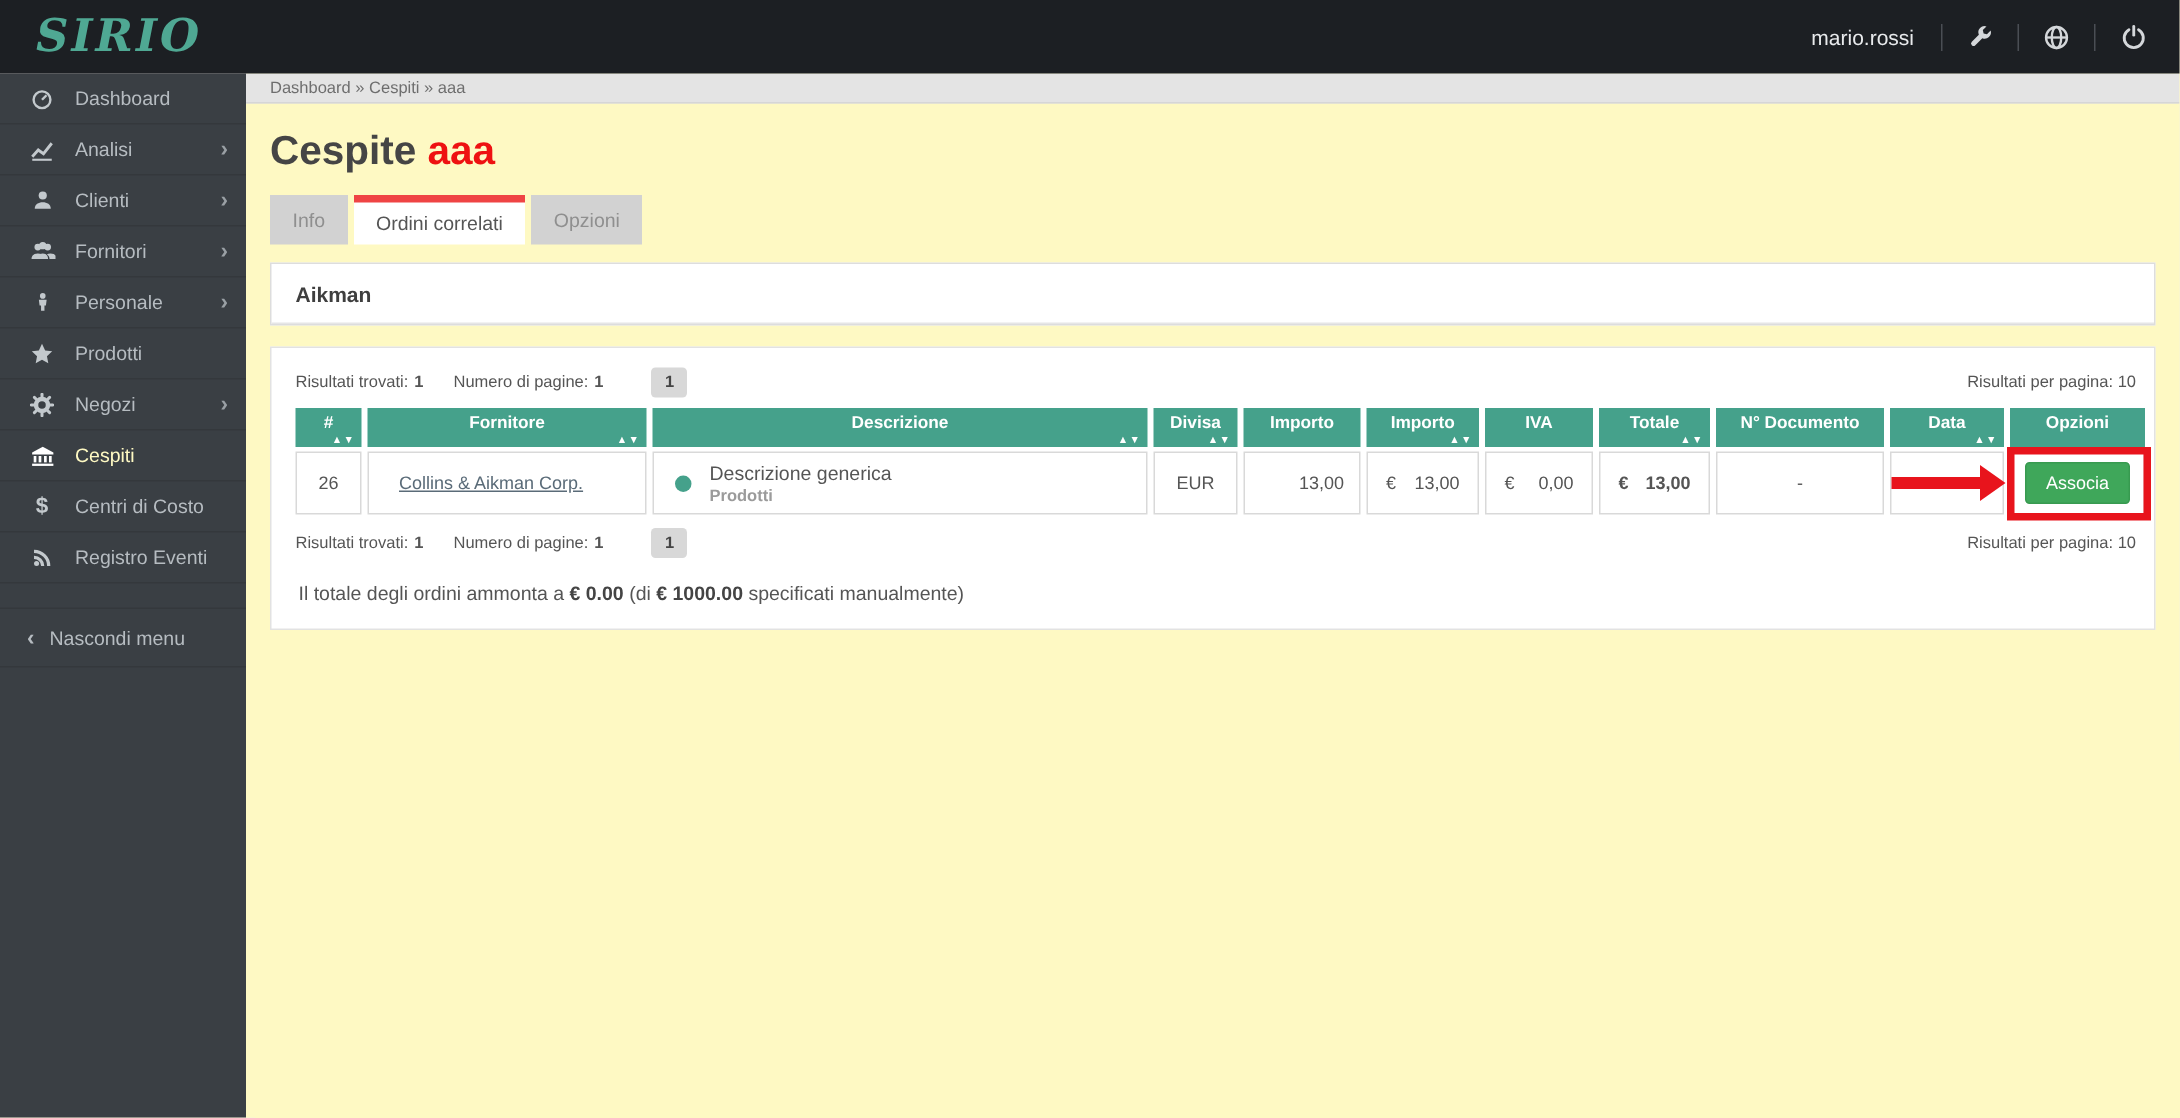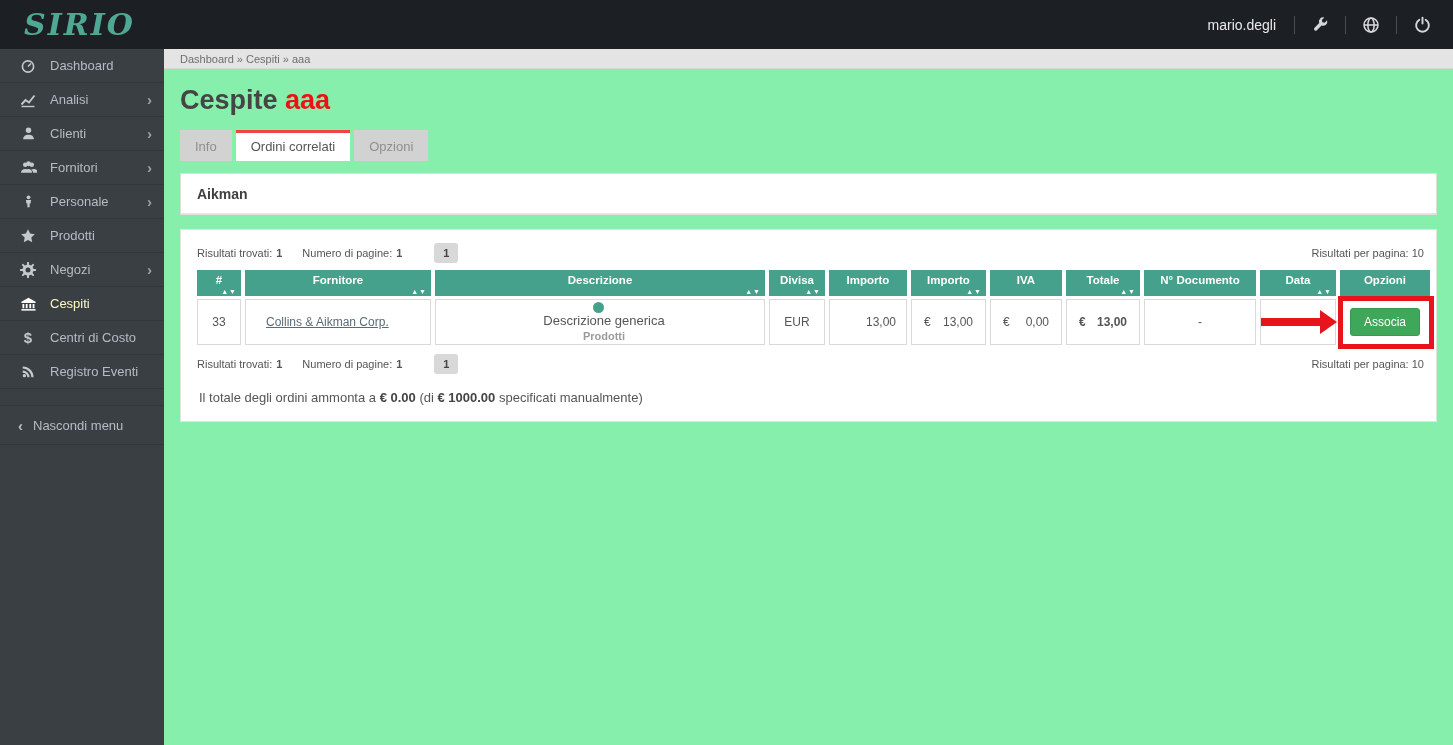--- a/index.html
+++ b/index.html
@@ -21,30 +21,30 @@
   .side-item { height:34px; display:flex; align-items:center; padding:0 12px 0 18px; color:#b6bcc1; font-size:13px; border-bottom:1px solid #34383c; cursor:pointer; }
   .side-item .icon { width:20px; margin-right:12px; color:#c3c9cd; display:flex; align-items:center; justify-content:center; font-weight:bold; }
   .side-item.active { color:#fef9c3; }
   .side-item.active .icon { color:#ffffff; }
   .chev { margin-left:auto; font-size:15px; font-weight:bold; color:#9aa0a5; line-height:1; }
   .collapse-item { margin-top:16px; height:40px; display:flex; align-items:center; padding:0 12px 0 18px; color:#b6bcc1; font-size:13px; border-top:1px solid #34383c; border-bottom:1px solid #34383c; cursor:pointer; }
   .collapse-item .chev-left { font-size:15px; font-weight:bold; margin-right:10px; }
   .dollar-glyph { font-size:15px; font-weight:bold; }
 
   
-  .main { position:absolute; top:49px; left:164px; right:0; bottom:0; background:#86efac; overflow:hidden; }
+  .main { position:absolute; top:49px; left:164px; right:0; bottom:0; background:#fef9c3; overflow:hidden; }
   .breadcrumb { height:20px; line-height:20px; background:#e4e4e4; border-bottom:1px solid #d6d6d6; font-size:11px; color:#6e6e6e; padding-left:16px; }
   .content { padding:0 16px; }
   .page-title { margin:16px 0 14px; font-size:27px; font-weight:bold; color:#454545; }
   .page-title .hl { color:#ee1111; }
 
   
   .tabs { display:flex; gap:4px; }
   .tab { padding:6px 15px 7px; font-size:13px; background:#d2d2d2; color:#8f8f8f; border-top:3px solid transparent; cursor:pointer; }
-  .tab.active { background:#ffffff; color:#555; border-top:3px solid #ef4444; }
+  .tab.active { background:#ffffff; color:#555; border-top:5px solid #ef4444; }
 
   
   .panel { background:#ffffff; border:1px solid #dddddd; margin-top:12px; }
   .panel-heading { padding:12px 16px 11px; font-size:14px; font-weight:bold; color:#3f3f3f; border-bottom:1px solid #e6e6e6; }
   .panel-body { padding:15px 16px 19px; font-size:13px; color:#666; display:flex; align-items:center; }
   .panel-body label { margin-right:7px; }
   .filter-select { font-size:13px; color:#555; border:1px solid #c9c9c9; background:#fff; padding:2px 4px; height:22px; margin-right:10px; font-family:"Liberation Sans", sans-serif; }
   .year-input { width:122px; height:21px; border:1px solid #cccccc; padding:2px 6px; font-size:13px; font-family:"Liberation Sans", sans-serif; }
 
   
@@ -56,21 +56,21 @@
   .page-btn { margin-left:12px; background:#d8d8d8; border:none; border-radius:3px; padding:4px 9px; font-size:11px; font-weight:bold; color:#444; cursor:pointer; }
   .per-page { margin-left:auto; font-size:11px; color:#555; padding-right:2px; }
 
   table.grid { width:100%; border-collapse:separate; border-spacing:4px 3px; margin:4px -4px 0; table-layout:fixed; }
   th.gh { background:#45a18b; color:#ffffff; font-size:11.5px; font-weight:bold; text-align:center; padding:4px 4px 10px; position:relative; height:26px; }
   th .sort { position:absolute; right:4px; bottom:1px; font-size:7px; letter-spacing:1px; color:#ffffff; cursor:pointer; }
   td.gc { background:#ffffff; border:1px solid #d9d9d9; height:42px; font-size:12px; color:#555; text-align:center; vertical-align:middle; padding:2px 6px; position:relative; }
   td.gc.left { text-align:left; }
   td.gc.right { text-align:right; padding-right:10px; }
   .supplier-link { color:#5a6b78; text-decoration:underline; cursor:pointer; padding-left:14px; display:inline-block; }
-  .desc-wrap { display:flex; align-items:center; text-align:center; padding-left:8px;flex-direction:column; }
+  .desc-wrap { display:flex; align-items:center; text-align:left; padding-left:8px; }
   .desc-dot { width:11px; height:11px; border-radius:50%; background:#45a18b; margin-right:12px; flex:0 0 auto; }
   .desc-line1 { font-size:13px; color:#555; }
   .desc-line2 { font-size:11px; font-weight:bold; color:#9b9b9b; margin-top:2px; }
   .money { display:flex; justify-content:space-between; padding:0 6px; }
   .money .cur { color:#555; }
   .money.bold, .money.bold .cur { font-weight:bold; }
   .associa-btn { background:#3fa75a; border:1px solid #389a50; color:#fff; font-size:12px; padding:6px 13px; border-radius:3px; cursor:pointer; font-family:"Liberation Sans", sans-serif; }
 
   
   .red-box { position:absolute; top:-4px; bottom:-5px; left:-3px; right:-5px; border:5px solid #e8141c; pointer-events:none; }
@@ -82,21 +82,21 @@
   .totals b { color:#444; }
 </style>
 </head>
 <body>
 
 <div id="app">
 
   <div class="topbar">
     <div class="logo">SIRIO</div>
     <div class="topbar-right">
-      <span class="username">mario.degli</span>
+      <span class="username">mario.rossi</span>
       <span class="tb-sep"></span>
       <button class="tb-btn">
         <svg width="17" height="17" viewBox="0 0 16 16" fill="currentColor">
             <path d="M14.2 4.1a3.9 3.9 0 0 1-5.2 4.8L4.6 13.3a1.55 1.55 0 0 1-2.2-2.2L6.8 6.7a3.9 3.9 0 0 1 4.8-5.2L9.3 3.8l.5 2.1 2.1.5z"></path>
           </svg>
       </button>
       <span class="tb-sep"></span>
       <button class="tb-btn">
         <svg width="18" height="18" viewBox="0 0 16 16" fill="none" stroke="currentColor" stroke-width="1.4">
             <circle cx="8" cy="8" r="6.2"></circle>
@@ -294,21 +294,21 @@
               <th class="gh"><span>Importo</span><span class="sort">▲▼</span></th>
               <th class="gh"><span>IVA</span></th>
               <th class="gh"><span>Totale</span><span class="sort">▲▼</span></th>
               <th class="gh"><span>N° Documento</span></th>
               <th class="gh"><span>Data</span><span class="sort">▲▼</span></th>
               <th class="gh"><span>Opzioni</span></th>
             </tr>
           </thead>
           <tbody>
             <tr>
-              <td class="gc">33</td>
+              <td class="gc">26</td>
               <td class="gc left"><a class="supplier-link">Collins &amp; Aikman Corp.</a></td>
               <td class="gc left">
                 <div class="desc-wrap">
                   <span class="desc-dot"></span>
                   <span>
                     <div class="desc-line1">Descrizione generica</div>
                     <div class="desc-line2">Prodotti</div>
                   </span>
                 </div>
               </td>

